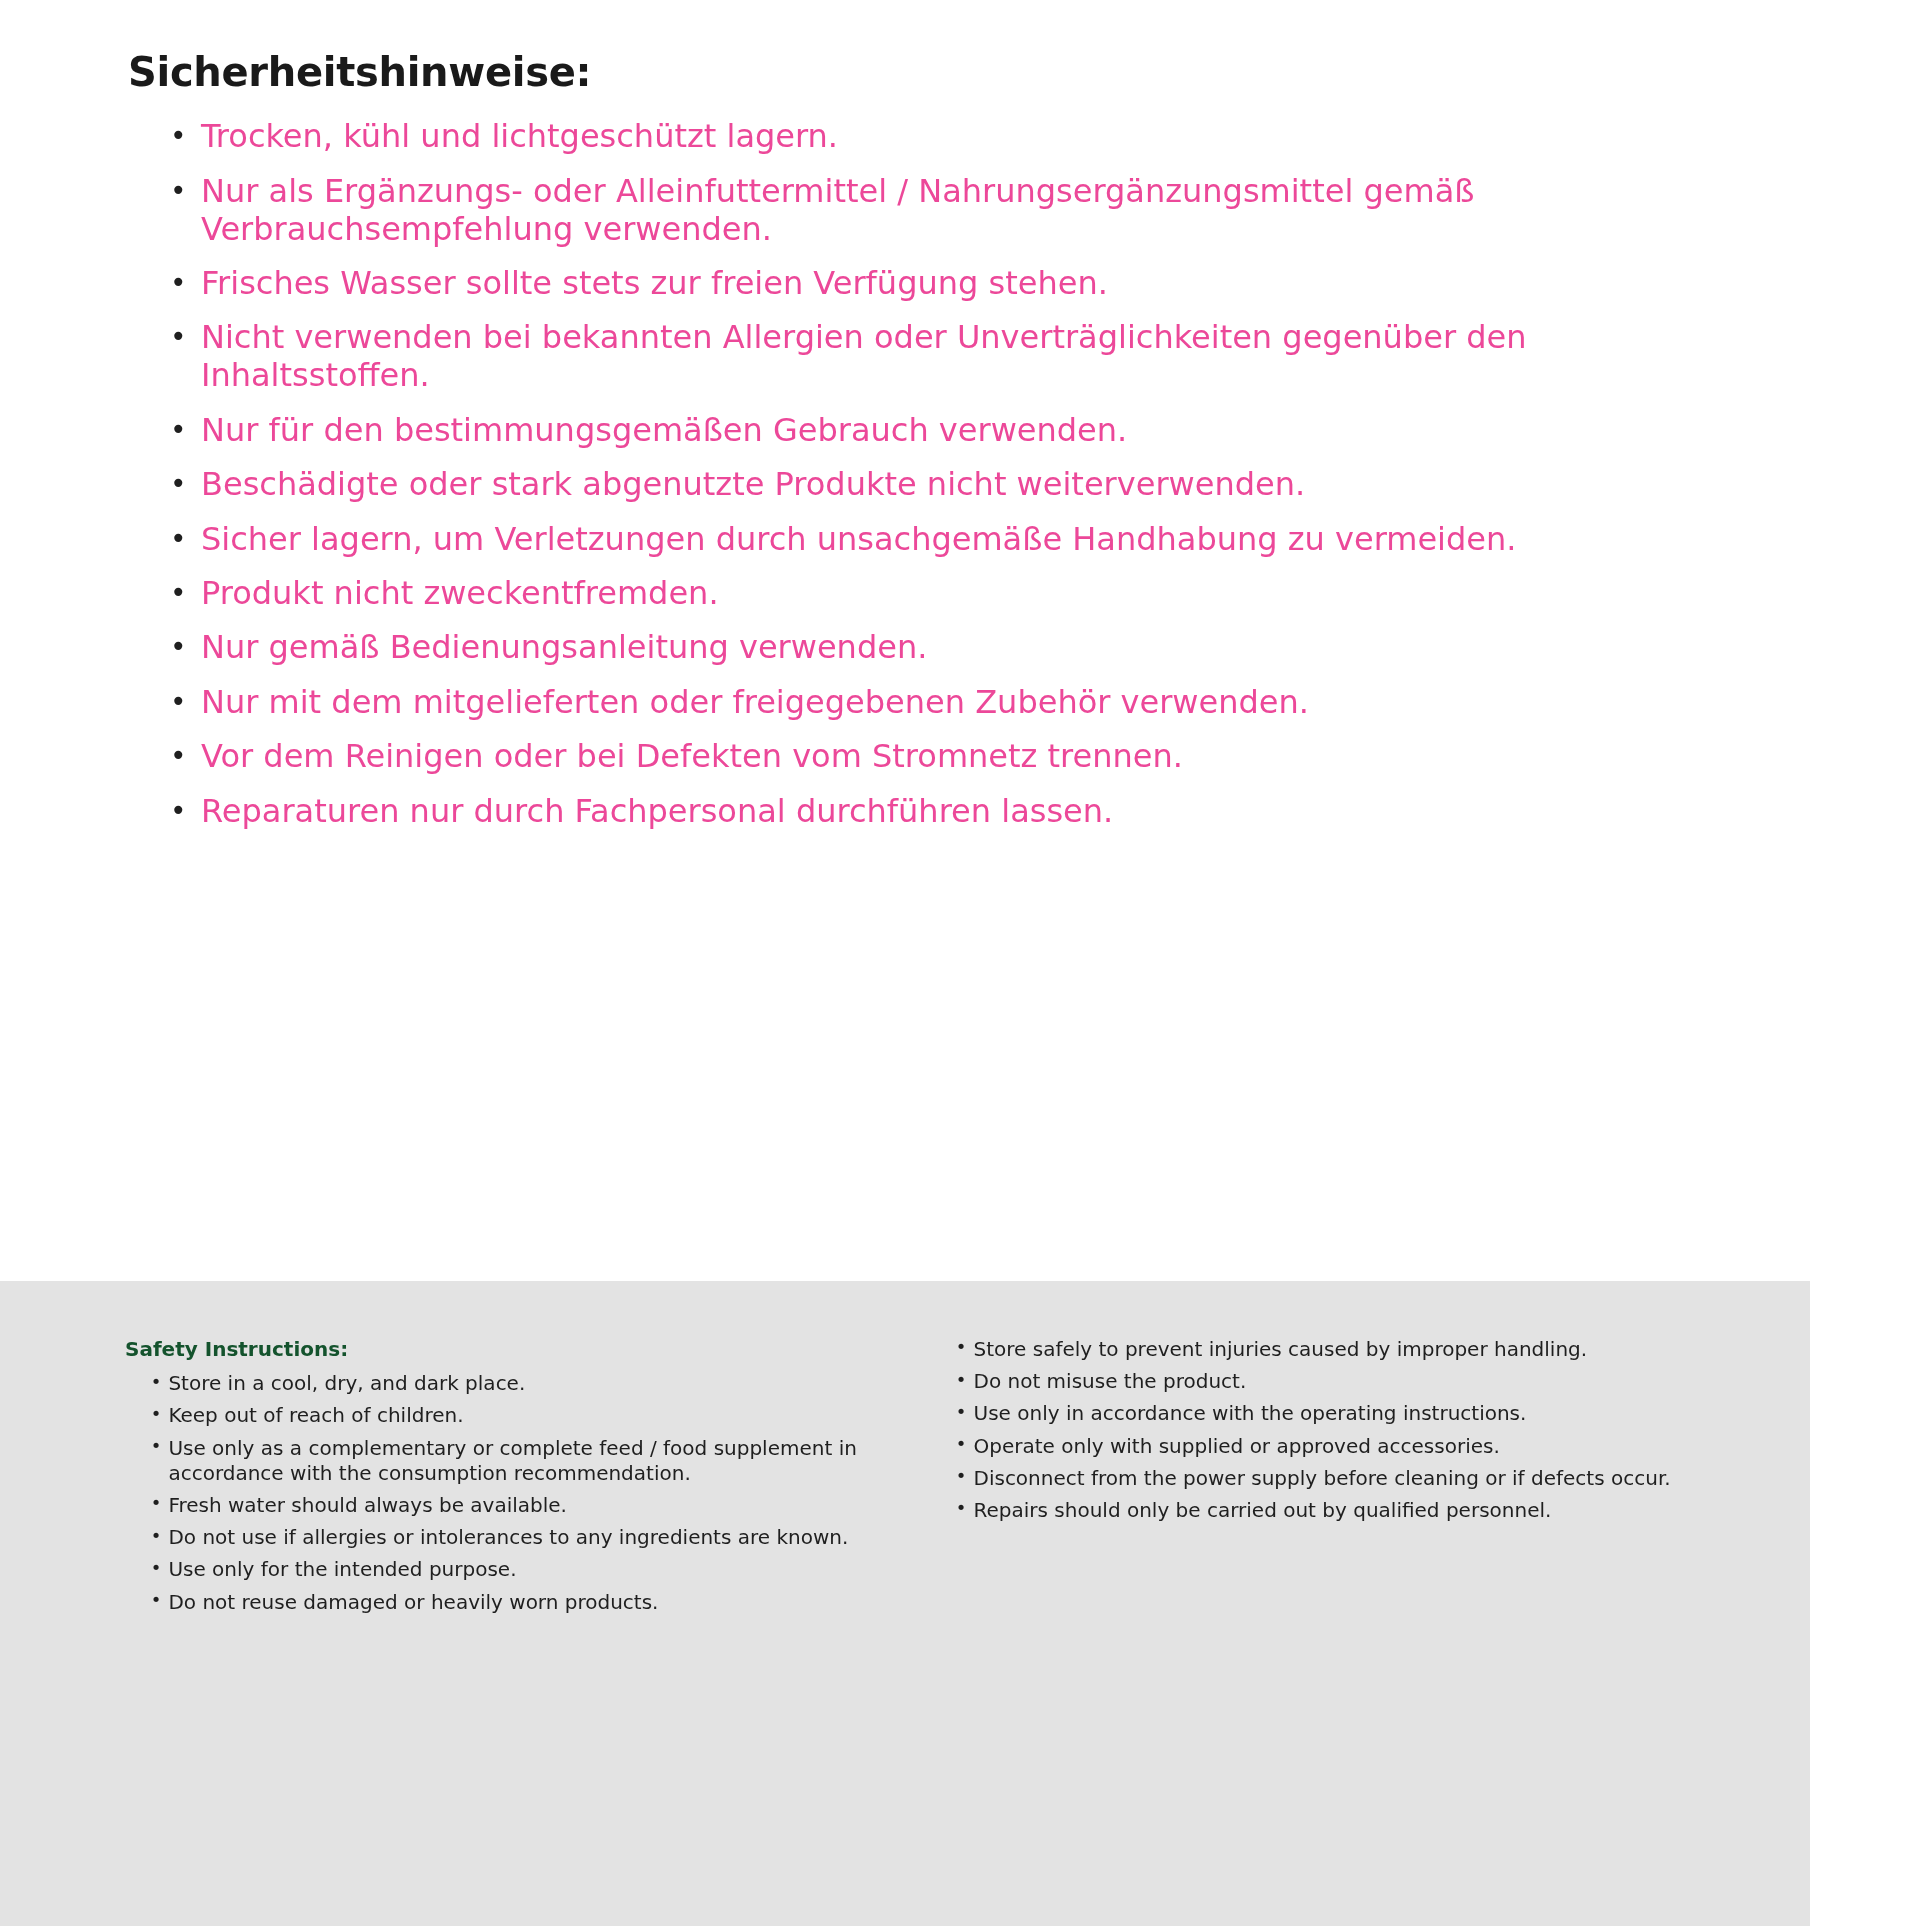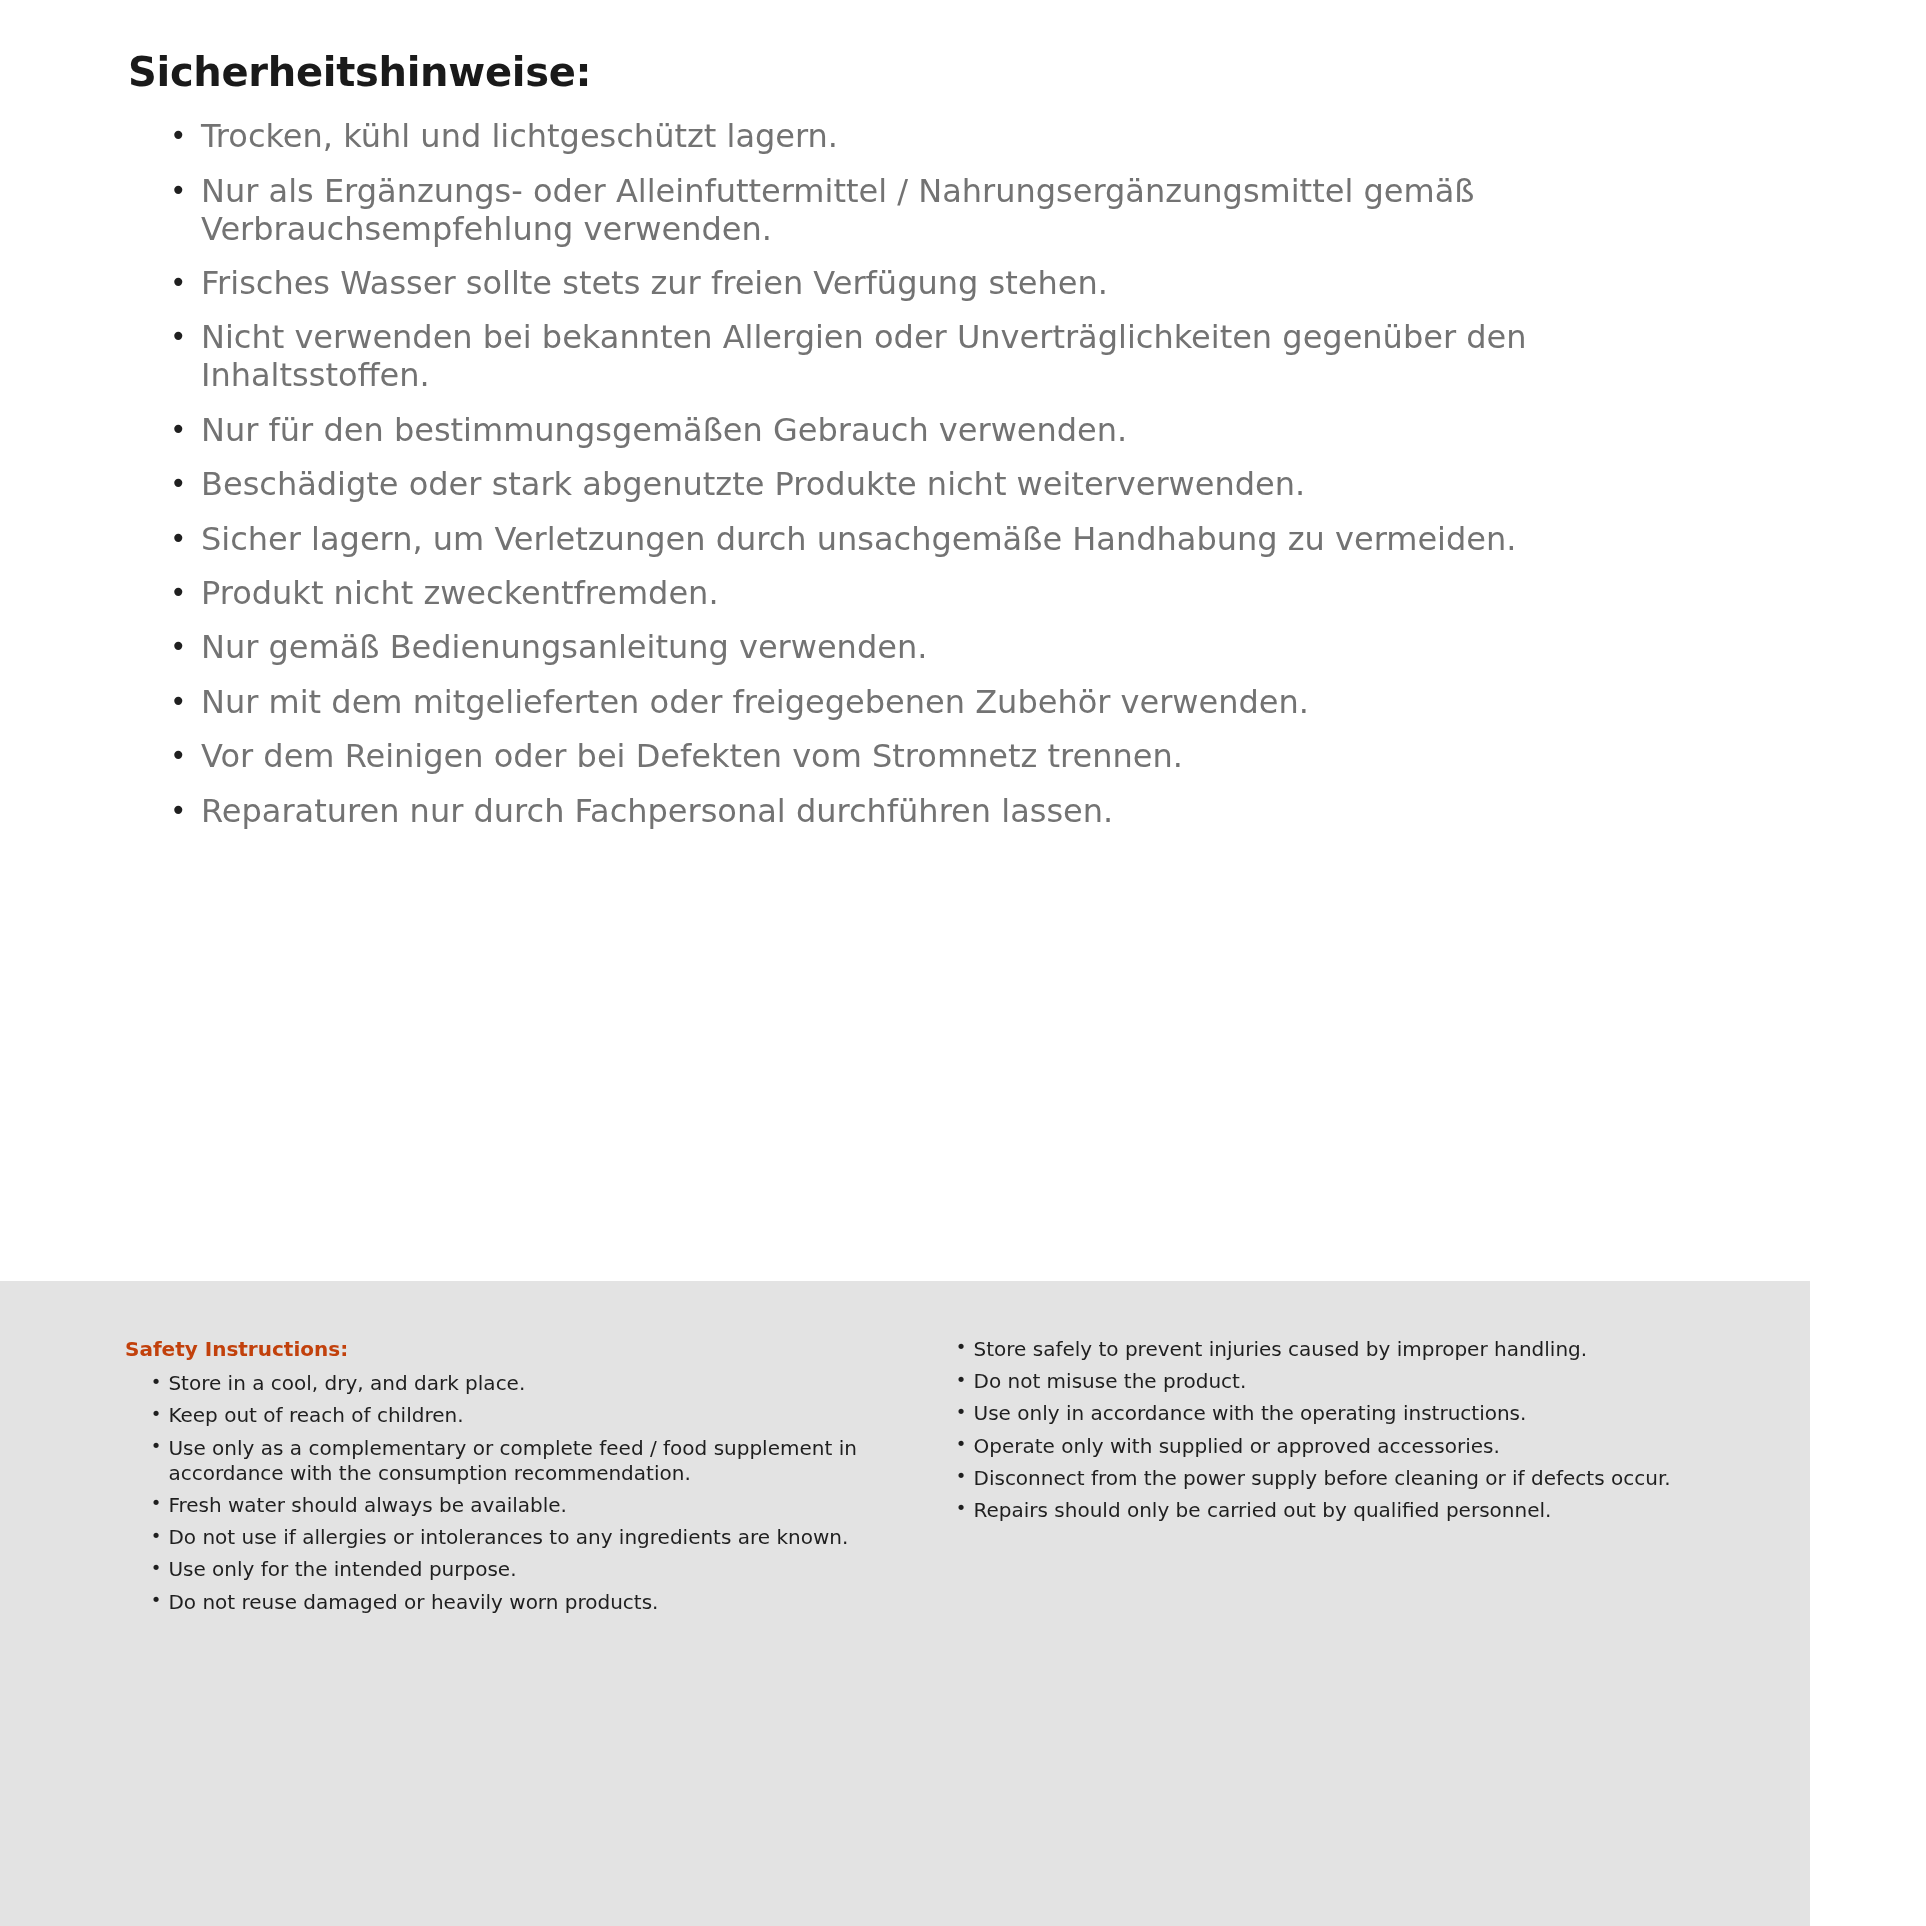--- a/index.html
+++ b/index.html
@@ -34,21 +34,21 @@
   }
   ul.de-list {
     list-style: none;
     margin: 0;
     padding: 0 0 0 37px;
   }
   ul.de-list li {
     position: relative;
     font-size: 32px;
     line-height: 1.18;
-    color: #737373;
+    color: #ec4899;
     margin-bottom: 16.7px;
     padding-left: 36px;
     max-width: 1644px;
   }
   ul.de-list li::before {
     content: "•";
     position: absolute;
     left: 5.1px;
     top: 0;
     font-size: 28px;
@@ -73,21 +73,21 @@
   }
   .en-col {
     width: 841px;
   }
   .en-col.right {
     padding-top: 0;
   }
   .en-title {
     font-size: 20px;
     font-weight: bold;
-    color: #c2410c;
+    color: #14532d;
     margin: 0 0 10.3px 0;
     line-height: 1.2;
   }
   ul.en-list {
     list-style: none;
     margin: 0;
     padding: 0 0 0 24.4px;
   }
   ul.en-list li {
     position: relative;

